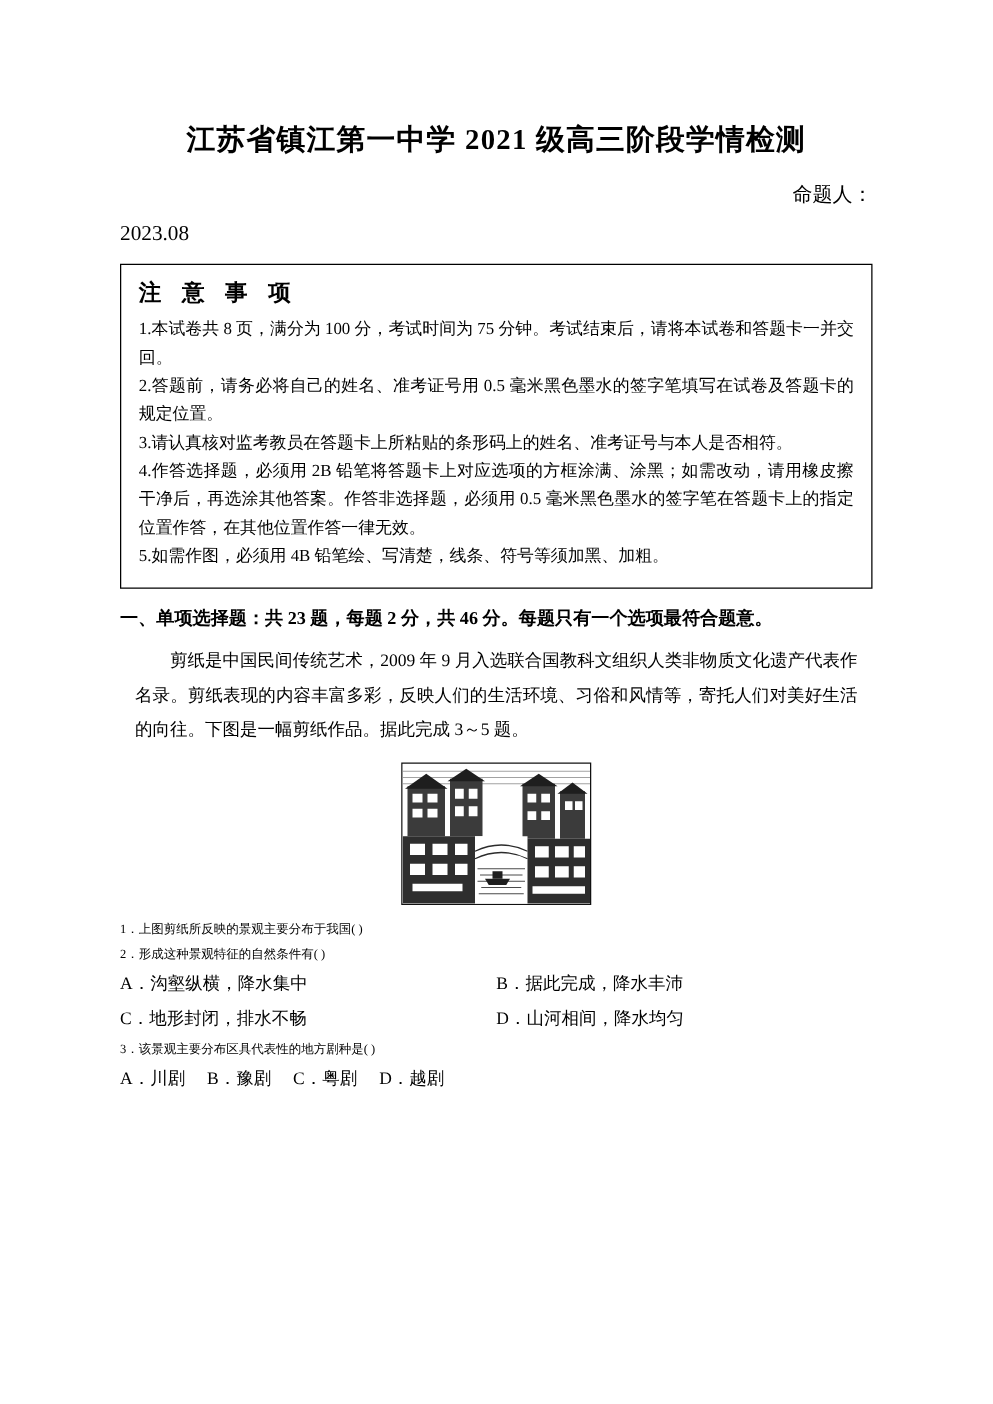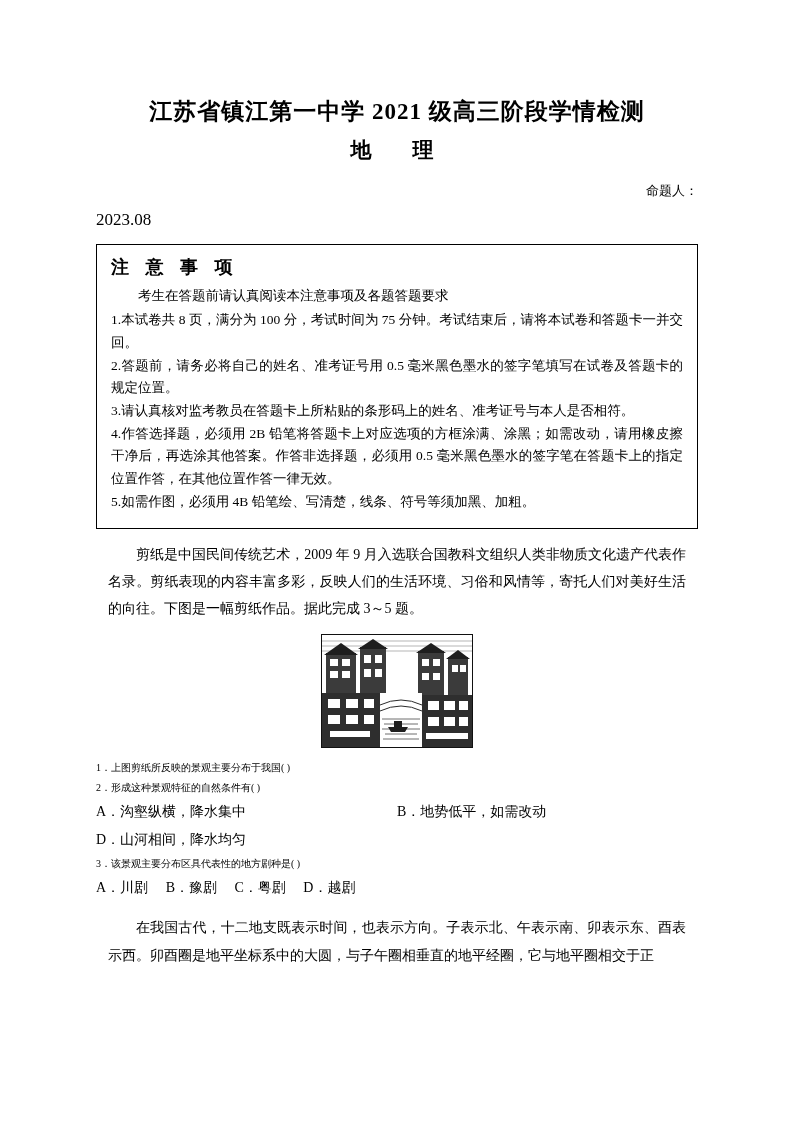--- a/index.html
+++ b/index.html
@@ -33,21 +33,21 @@
   .doc-subtitle {
     text-align: center;
     font-family: "Liberation Serif", serif;
     font-weight: bold;
     font-size: 21px;
     letter-spacing: 10px;
     margin-top: 8px;
   }
   .meta-line {
     text-align: right;
-    font-size: 13px;
+    font-size: 16px;
     margin-top: 18px;
     font-family: "Liberation Serif", serif;
   }
   .meta-date {
     text-align: left;
     font-size: 17px;
     margin-top: 10px;
     font-family: "Liberation Serif", serif;
   }
   .notice-box {
@@ -128,35 +128,34 @@
     position: absolute;
     inset: 0;
   }
 </style>
 </head>
 <body>
 
 <div class="page">
 
   <div class="doc-title">江苏省镇江第一中学 2021 级高三阶段学情检测</div>
-  <div class="doc-subtitle">地　理</div>
 
   <div class="meta-line">命题人：</div>
   <div class="meta-date">2023.08</div>
 
   <div class="notice-box">
     <div class="notice-title">注 意 事 项</div>
-    <p class="notice-lead">考生在答题前请认真阅读本注意事项及各题答题要求</p>
     <p class="notice-item">1.本试卷共 8 页，满分为 100 分，考试时间为 75 分钟。考试结束后，请将本试卷和答题卡一并交回。</p>
     <p class="notice-item">2.答题前，请务必将自己的姓名、准考证号用 0.5 毫米黑色墨水的签字笔填写在试卷及答题卡的规定位置。</p>
     <p class="notice-item">3.请认真核对监考教员在答题卡上所粘贴的条形码上的姓名、准考证号与本人是否相符。</p>
     <p class="notice-item">4.作答选择题，必须用 2B 铅笔将答题卡上对应选项的方框涂满、涂黑；如需改动，请用橡皮擦干净后，再选涂其他答案。作答非选择题，必须用 0.5 毫米黑色墨水的签字笔在答题卡上的指定位置作答，在其他位置作答一律无效。</p>
     <p class="notice-item">5.如需作图，必须用 4B 铅笔绘、写清楚，线条、符号等须加黑、加粗。</p>
   </div>
 
+  <div class="section-heading">一、单项选择题：共 23 题，每题 2 分，共 46 分。每题只有一个选项最符合题意。</div>
 
   <p class="para">剪纸是中国民间传统艺术，2009 年 9 月入选联合国教科文组织人类非物质文化遗产代表作名录。剪纸表现的内容丰富多彩，反映人们的生活环境、习俗和风情等，寄托人们对美好生活的向往。下图是一幅剪纸作品。据此完成 3～5 题。</p>
 
   <div class="figure-wrap">
     <div class="figure">
       <svg class="paper-art" viewBox="0 0 150 112" preserveAspectRatio="none">
         <rect x="0" y="0" width="150" height="112" fill="#ffffff"></rect>
 
         <g stroke="#6a6a6a" stroke-width="0.5">
           <line x1="0" y1="6" x2="150" y2="6"></line>
@@ -237,29 +236,29 @@
         </g>
       </svg>
     </div>
   </div>
 
   <p class="q-line">1．上图剪纸所反映的景观主要分布于我国(    )</p>
 
   <p class="q-line">2．形成这种景观特征的自然条件有(    )</p>
   <div class="opts">
     <div class="col">A．沟壑纵横，降水集中</div>
-    <div class="col">B．地势低平，如需改动</div>
+    <div class="col">B．据此完成，降水丰沛</div>
   </div>
   <div class="opts">
+    <div class="col">C．地形封闭，排水不畅</div>
     <div class="col">D．山河相间，降水均匀</div>
   </div>
 
   <p class="q-line">3．该景观主要分布区具代表性的地方剧种是(    )</p>
   <div class="opts-inline">
     <span>A．川剧</span>
     <span>B．豫剧</span>
     <span>C．粤剧</span>
     <span>D．越剧</span>
   </div>
 
-  <p class="para">在我国古代，十二地支既表示时间，也表示方向。子表示北、午表示南、卯表示东、酉表示西。卯酉圈是地平坐标系中的大圆，与子午圈相垂直的地平经圈，它与地平圈相交于正</p>
 
 </div>
 
 </body></html>

